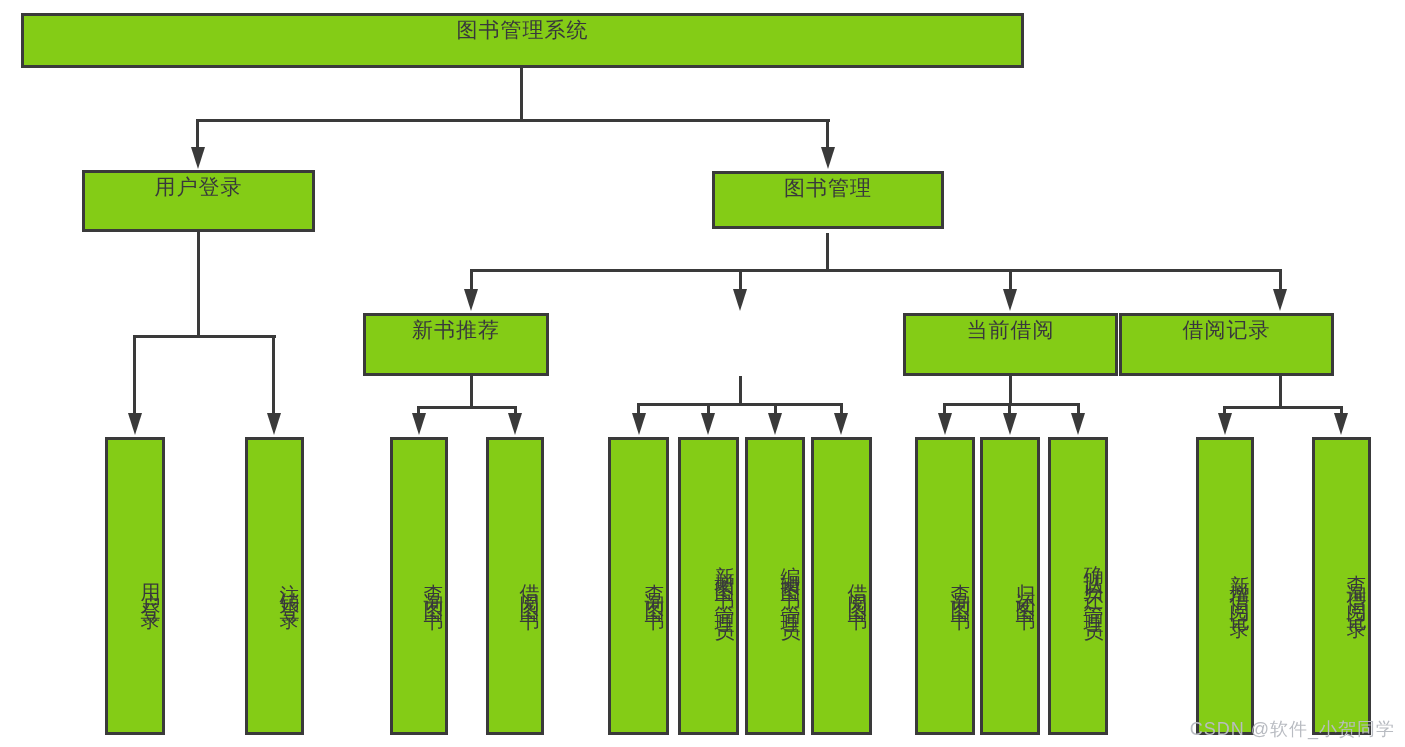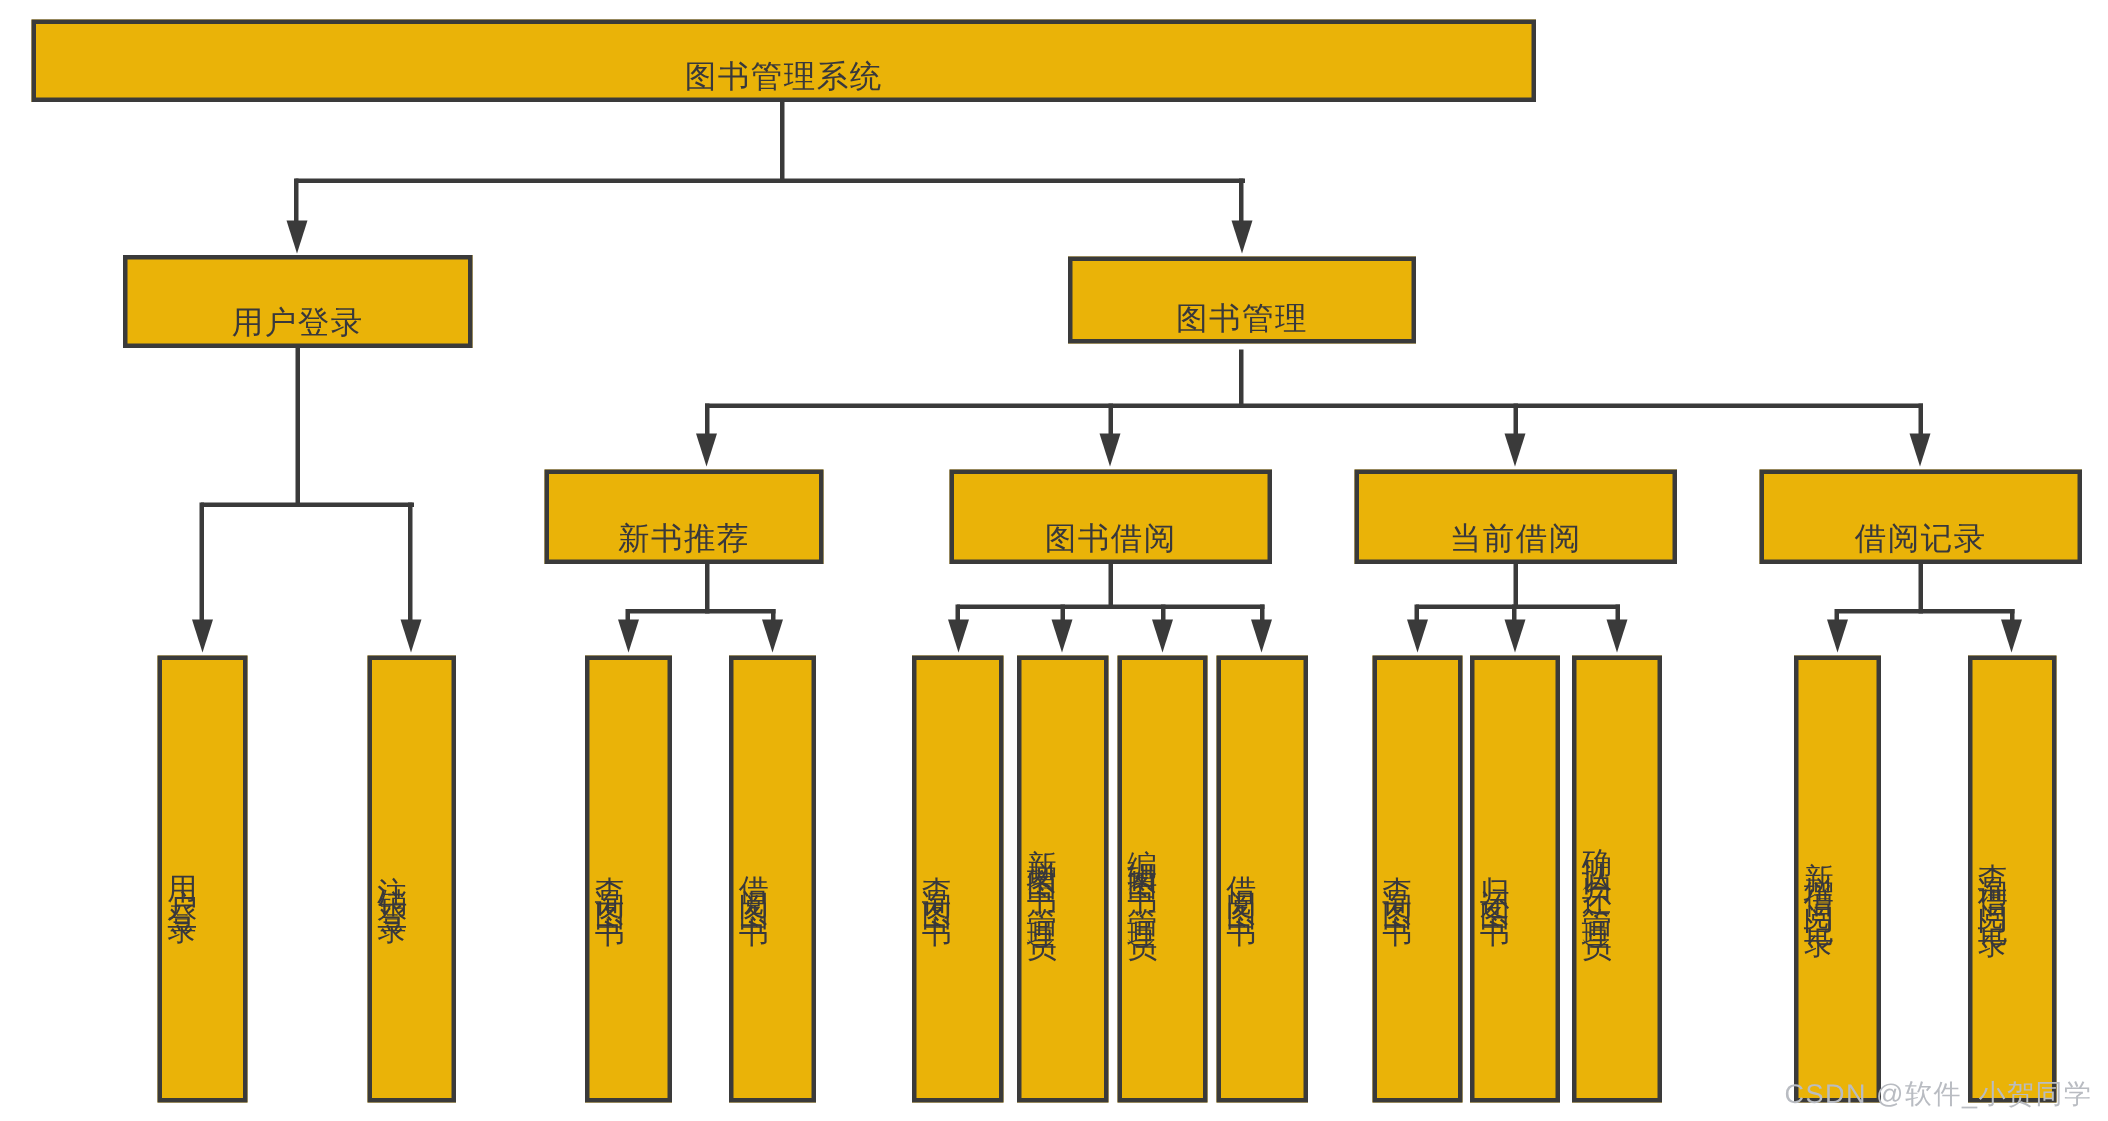--- a/index.html
+++ b/index.html
@@ -13,24 +13,23 @@
     position:relative;
     width:1405px;height:747px;
     background:var(--bg);
     font-family:"Liberation Sans",sans-serif;
     overflow:hidden;
   }
   .box{
     position:absolute;
     box-sizing:border-box;
     border:3px solid var(--line);
-    background:#eab308;
-    display:flex;align-items:flex-end;justify-content:center;
+    background:#84cc16;
+    display:flex;align-items:flex-start;justify-content:center;
     color:var(--ink);
-    font-family:Liberation Mono, monospace;
   }
   .box.h{font-size:21px;letter-spacing:1px;}
   .box.v{
     writing-mode:vertical-rl;
     text-orientation:mixed;
     font-size:20px;
     letter-spacing:9px;
     line-height:1.15;
   }
   .box.v.long{letter-spacing:8px;}
@@ -64,29 +63,26 @@
   </div>
 
   <div class="box h" style="left:712px;top:171px;width:232px;height:58px">
     <span>图书管理</span>
   </div>
 
   <div class="box h" style="left:363px;top:313px;width:186px;height:63px">
     <span>新书推荐</span>
   </div>
 
-  <div class="box h" style="left:633px;top:313px;width:215px;height:63px">
-    <span>图书借阅</span>
-  </div>
 
   <div class="box h" style="left:903px;top:313px;width:215px;height:63px">
     <span>当前借阅</span>
   </div>
 
-  <div class="box h" style="left:1173px;top:313px;width:215px;height:63px">
+  <div class="box h" style="left:1119px;top:313px;width:215px;height:63px">
     <span>借阅记录</span>
   </div>
 
   <div class="box v" style="left:105px;top:437px;width:60px;height:298px">
     <span>用户登录</span>
   </div>
 
   <div class="box v" style="left:245px;top:437px;width:59px;height:298px">
     <span>注销登录</span>
   </div>

